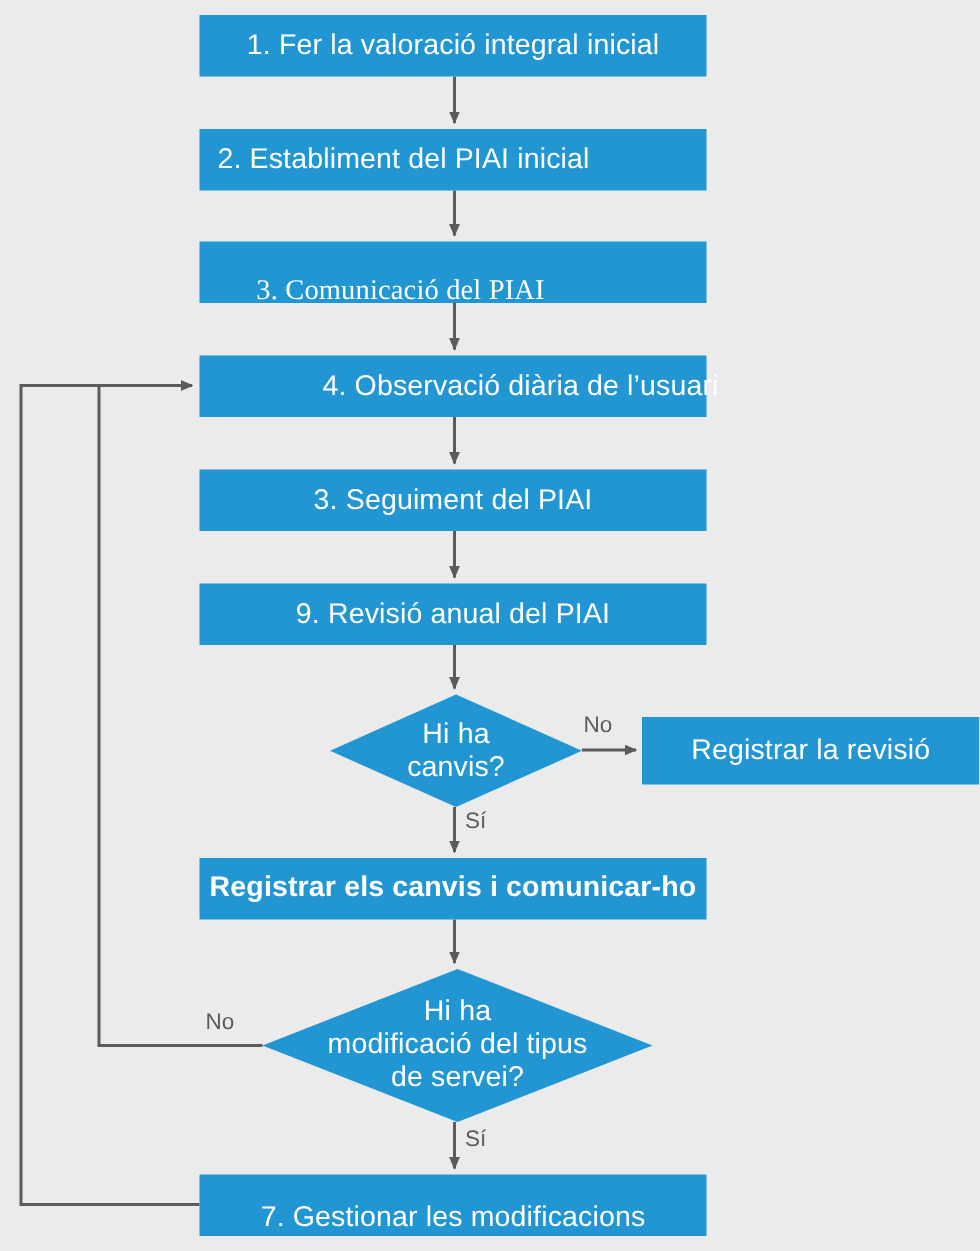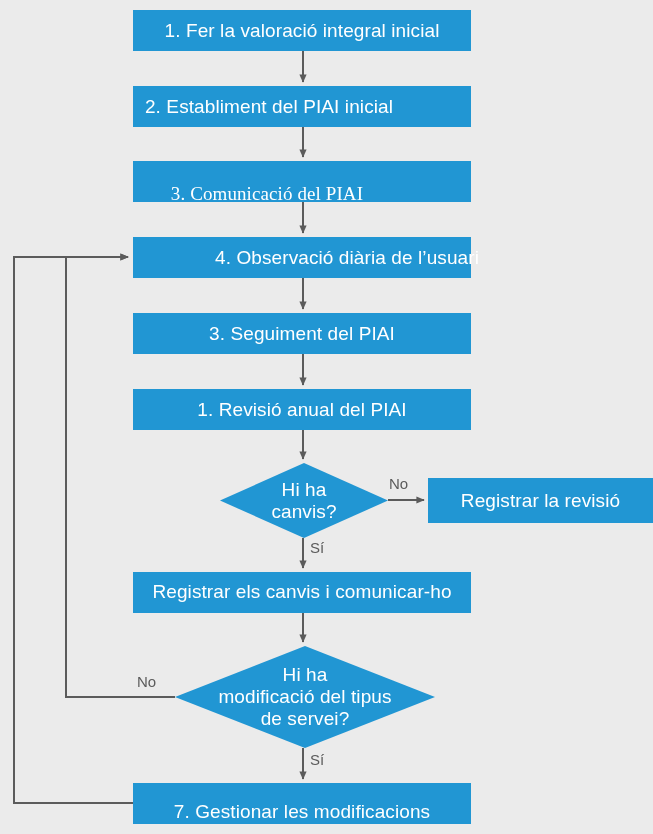--- a/index.html
+++ b/index.html
@@ -100,25 +100,25 @@
       <polygon points="305,646 435,697 305,748 175,697" fill="#2196d3"></polygon>
       <rect x="133" y="783" width="338" height="41" fill="#2196d3"></rect>
     </g>
   </svg>
 
   <div class="fc-label" style="left:133px;top:10px;width:338px;height:41px;">1. Fer la valoració integral inicial</div>
   <div class="fc-label" style="left:133px;top:86px;width:272px;height:41px;">2. Establiment del PIAI inicial</div>
   <div class="fc-label" style="left:133px;top:173px;width:268px;height:41px;font-family:Liberation Serif, serif;">3. Comunicació del PIAI</div>
   <div class="fc-label" style="left:133px;top:237px;width:338px;height:41px;margin-left:45px;">4. Observació diària de l’usuari</div>
   <div class="fc-label" style="left:133px;top:313px;width:338px;height:41px;">3. Seguiment del PIAI</div>
-  <div class="fc-label" style="left:133px;top:389px;width:338px;height:41px;">1. Revisió anual del PIAI</div>
+  <div class="fc-label" style="left:133px;top:389px;width:338px;height:41px;">9. Revisió anual del PIAI</div>
   <div class="fc-label" style="left:230px;top:463px;width:148px;height:75px;">Hi ha
 canvis?</div>
   <div class="fc-label" style="left:428px;top:478px;width:225px;height:45px;">Registrar la revisió</div>
-  <div class="fc-label" style="left:133px;top:572px;width:338px;height:40px;">Registrar els canvis i comunicar-ho</div>
+  <div class="fc-label" style="left:133px;top:572px;width:338px;height:40px;font-weight:bold;">Registrar els canvis i comunicar-ho</div>
   <div class="fc-label" style="left:185px;top:646px;width:240px;height:102px;">Hi ha
 modificació del tipus
 de servei?</div>
   <div class="fc-label" style="left:133px;top:783px;width:338px;height:57px;">7. Gestionar les modificacions</div>
 
   <div class="edge-label" style="left:389px;top:474px;">No</div>
   <div class="edge-label" style="left:310px;top:538px;">Sí</div>
   <div class="edge-label" style="left:137px;top:672px;">No</div>
   <div class="edge-label" style="left:310px;top:750px;">Sí</div>
 

